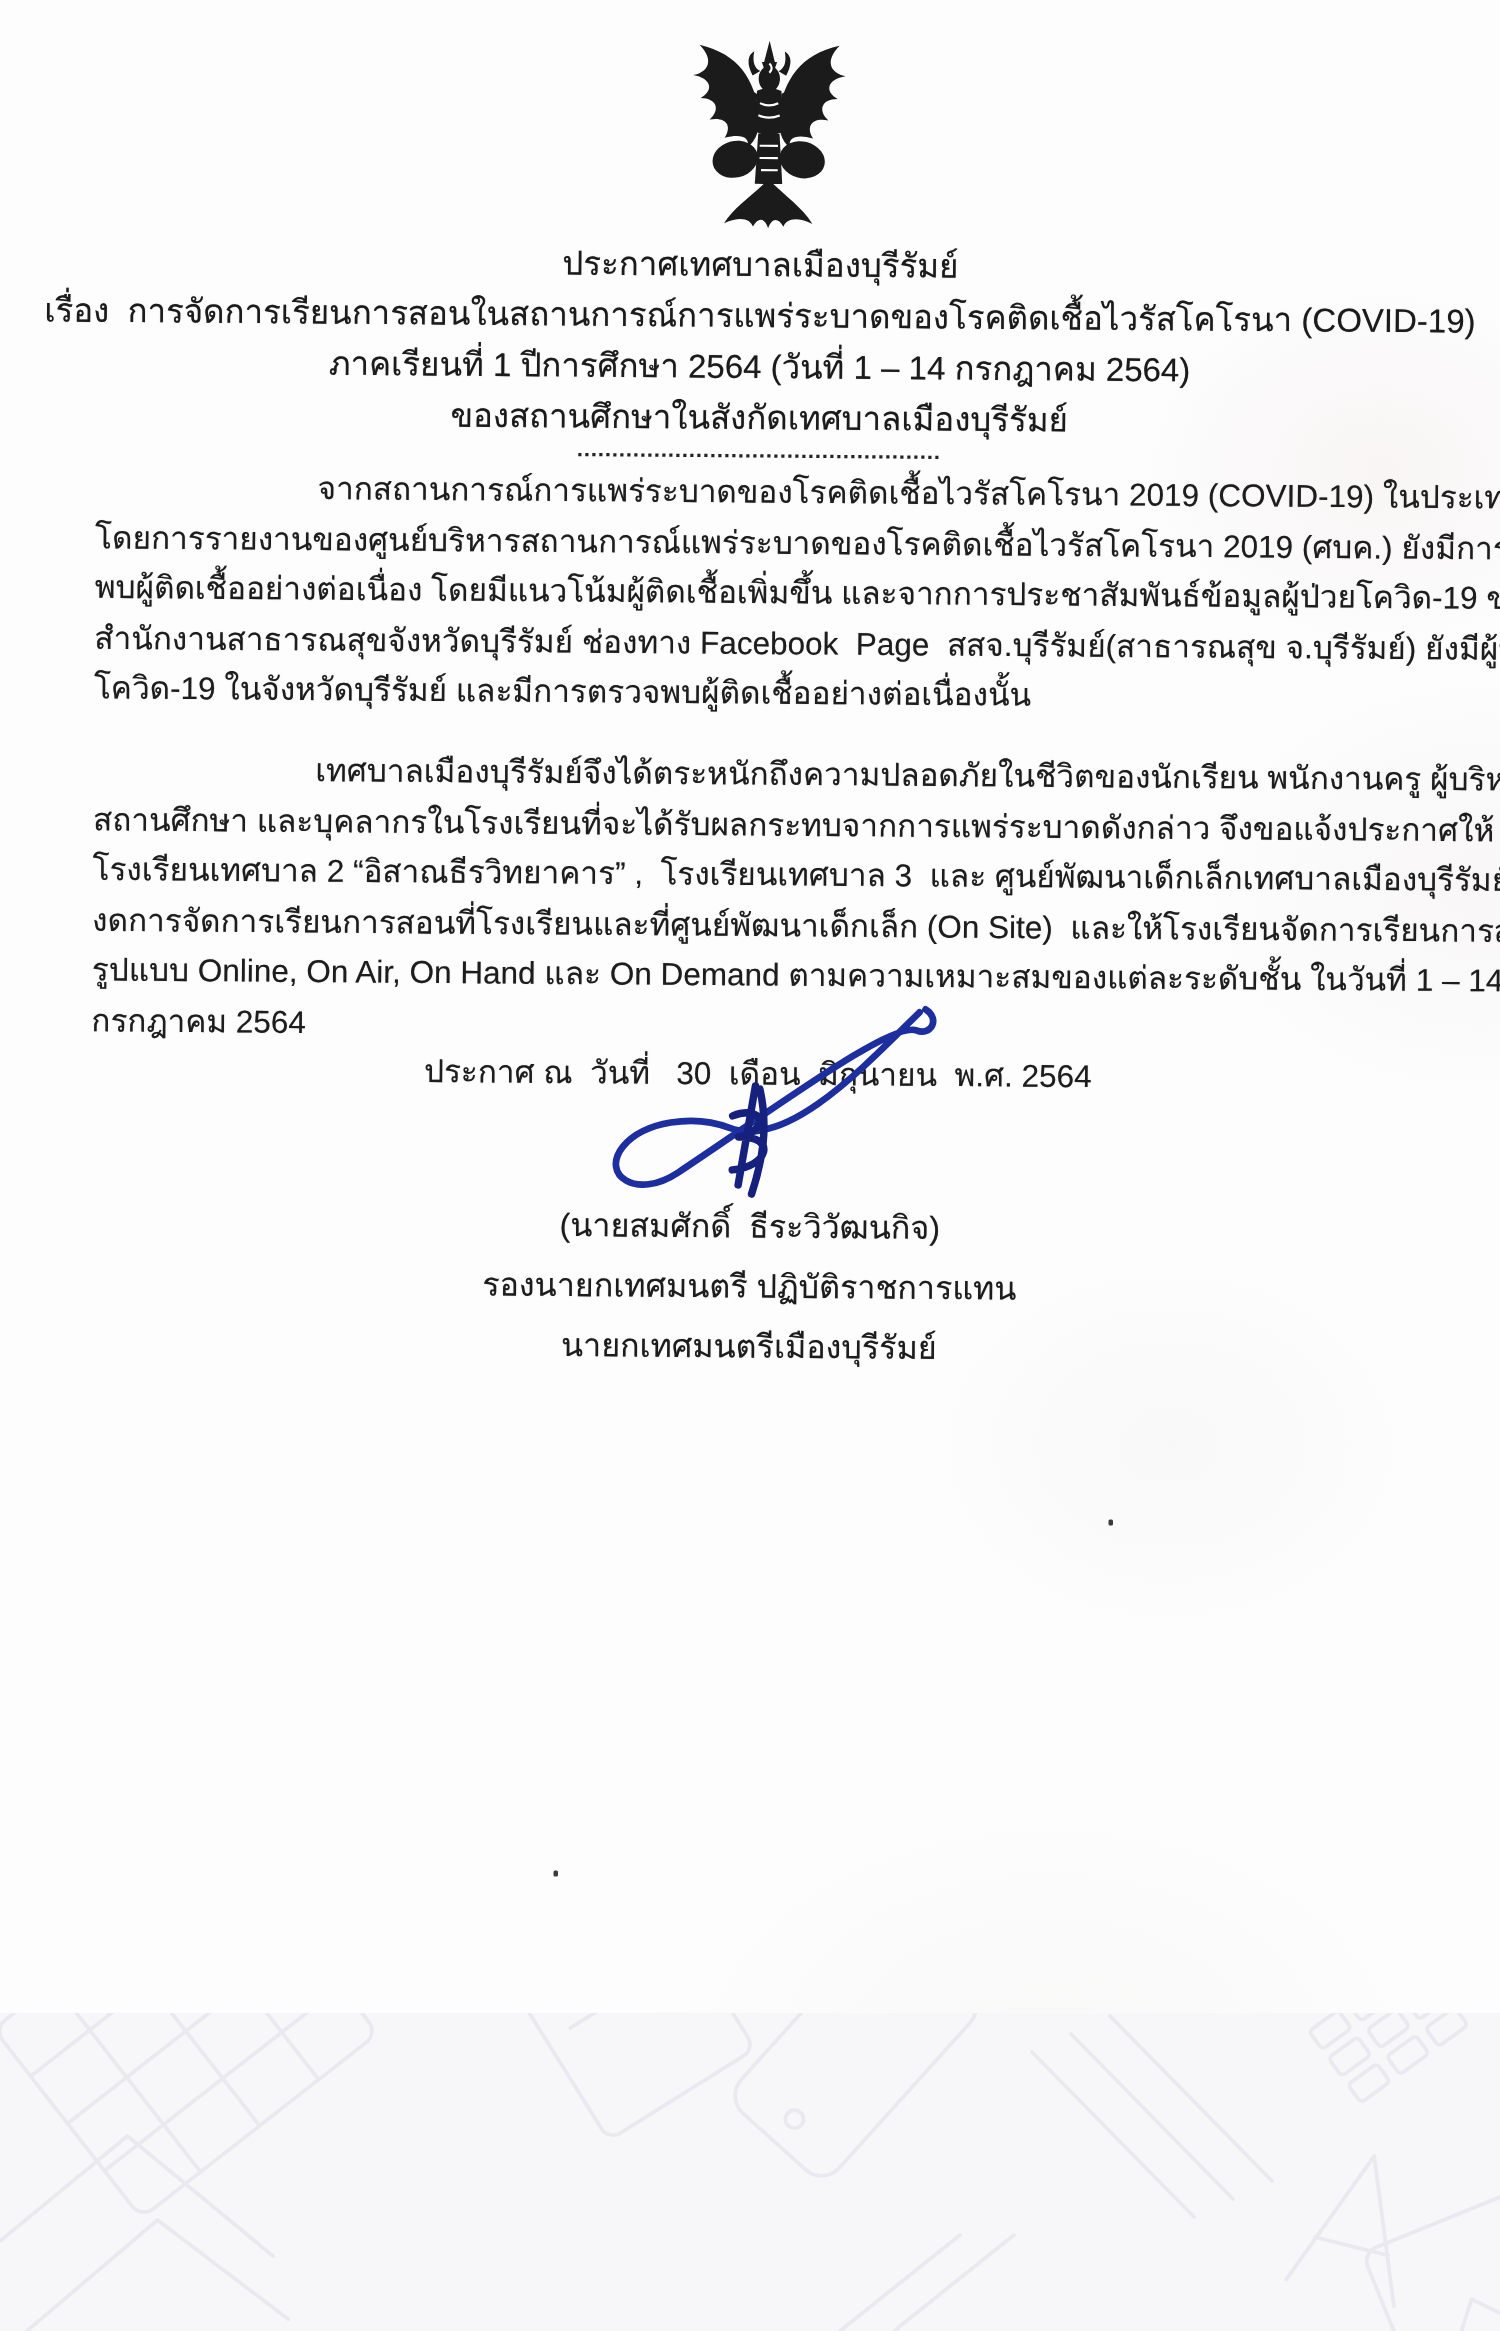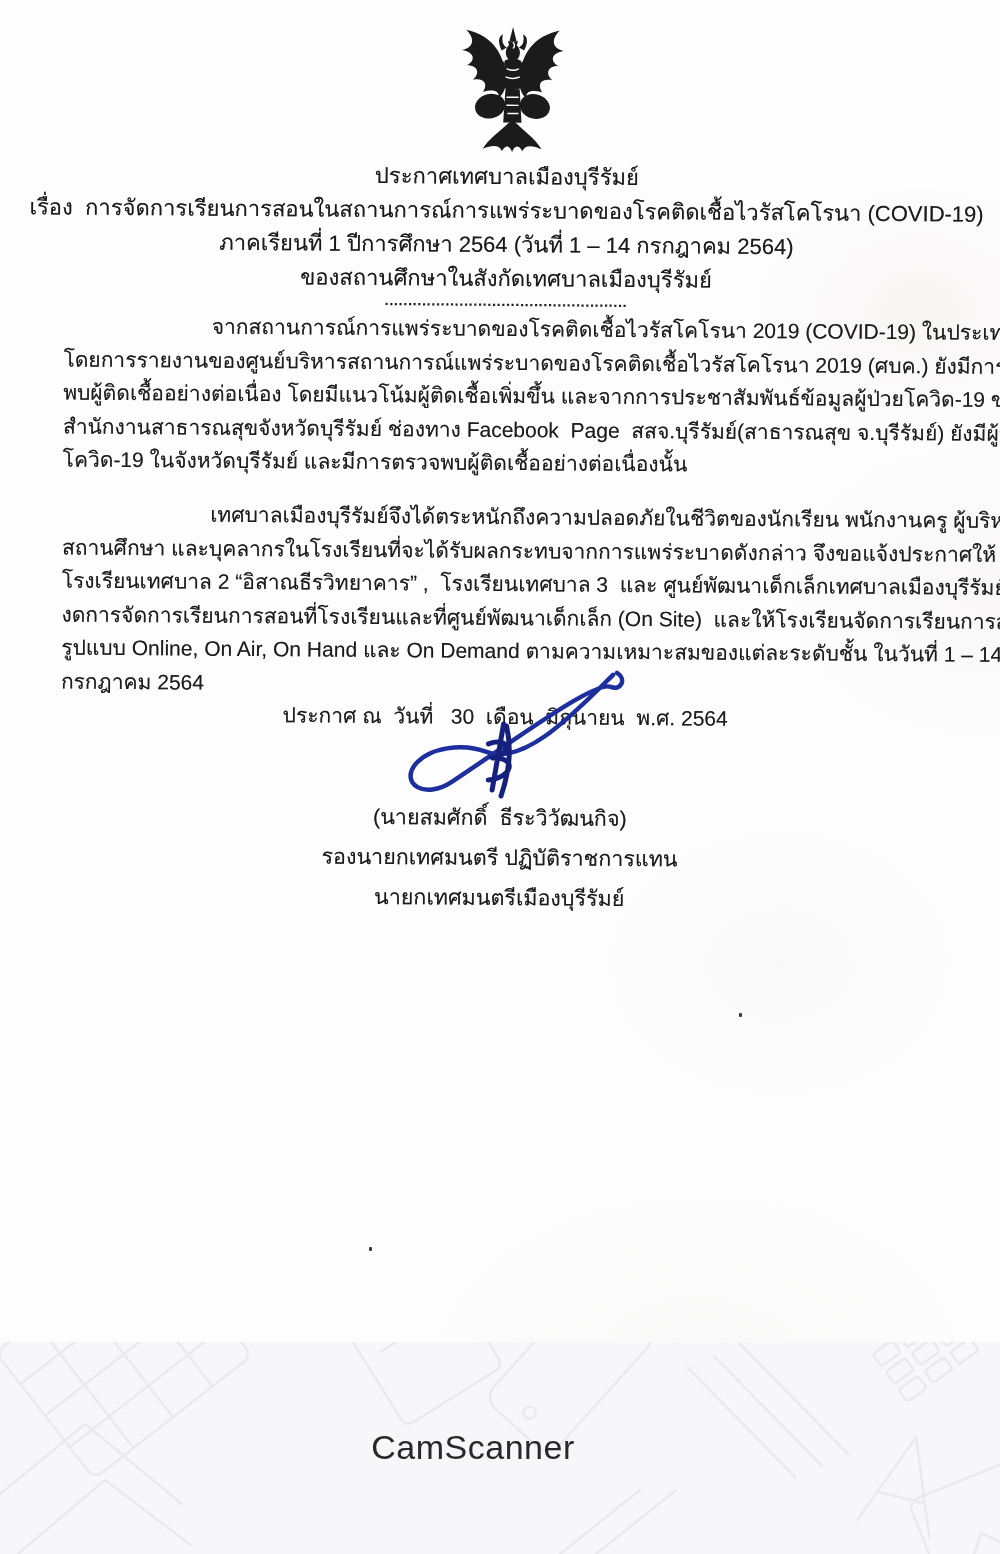--- a/index.html
+++ b/index.html
@@ -172,15 +172,14 @@
             <rect x="960" y="20" width="24" height="15" rx="3"></rect>
         </g>
 
         <g transform="rotate(-22 1000 195)">
           <rect x="928" y="128" width="150" height="112" rx="10"></rect>
           <path d="M944 232 L984 184 L1011 214 L1034 192 L1062 232"></path>
           <circle cx="1044" cy="158" r="9"></circle>
         </g>
       </g>
     </svg>
-    <div class="cam">CamScanner</div>
   </div>
 </div>
 
 </body></html>

